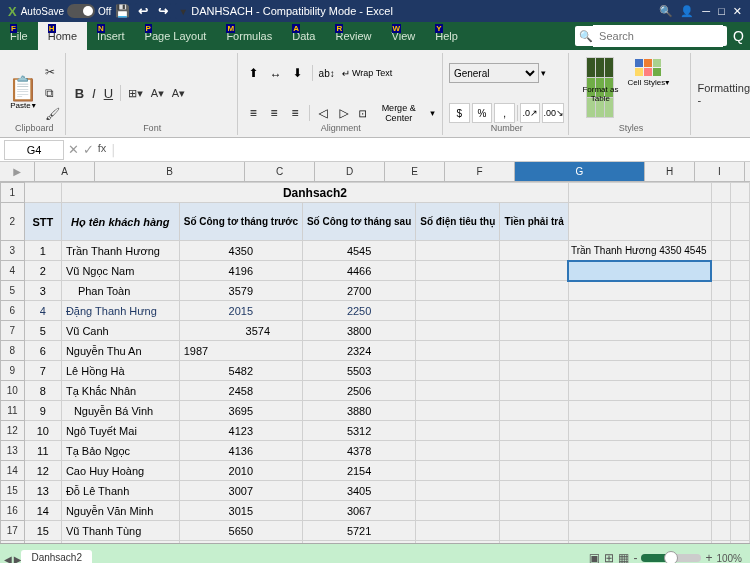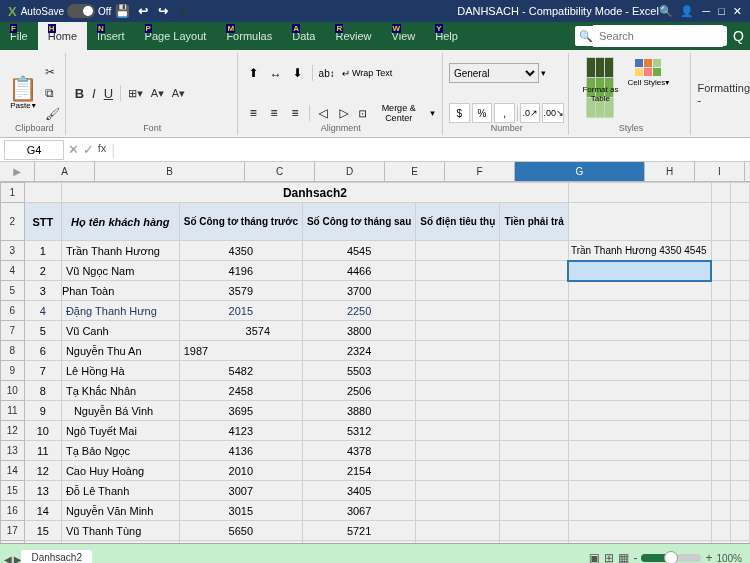--- a/index.html
+++ b/index.html
@@ -10,21 +10,21 @@
       background: #1f3864;
       color: white;
       height: 22px;
       display: flex;
       align-items: center;
       justify-content: space-between;
       padding: 0 8px;
       font-size: 11px;
     }
     .title-bar-left { display: flex; align-items: center; gap: 4px; }
-    .title-bar-center { flex: 1; text-align: right; font-size: 11px; }
+    .title-bar-center { flex: 1; text-align: left; font-size: 11px; }
     .title-bar-right { display: flex; gap: 8px; font-size: 11px; }
 
     .autosave-area { display: flex; align-items: center; gap: 3px; font-size: 10px; }
     .toggle-off { background: #555; border-radius: 8px; width: 28px; height: 14px; display: inline-flex; align-items: center; padding: 0 2px; }
     .toggle-knob { width: 10px; height: 10px; background: white; border-radius: 50%; margin-left: 14px; }
 
     .title-icon { width: 16px; height: 16px; background: #e8a000; border-radius: 2px; display: inline-flex; align-items: center; justify-content: center; font-size: 9px; color: #333; font-weight: bold; }
     .title-icon.blue { background: #4472c4; color: white; }
 
     
@@ -345,23 +345,23 @@
         <td style="width:70px;border:1px solid #d0d0d0;text-align:center;height:18px;">4466</td>
         <td style="width:60px;border:1px solid #d0d0d0;height:18px;"></td>
         <td style="width:70px;border:1px solid #d0d0d0;height:18px;"></td>
         <td style="width:130px;border:2px solid #2e75b6;height:18px;background:#c7e0f4;"></td>
         <td style="width:50px;border:1px solid #d0d0d0;height:18px;"></td>
         <td style="width:50px;border:1px solid #d0d0d0;height:18px;"></td>
       </tr>
       <tr>
         <td class="row-header" style="width:35px;background:#f0f0f0;text-align:center;border:1px solid #bbb;font-size:10px;">5</td>
         <td style="width:60px;border:1px solid #d0d0d0;text-align:center;height:18px;">3</td>
-        <td style="width:150px;border:1px solid #d0d0d0;height:18px;padding-left:0;margin-left:48px;">Phan Toàn</td>
+        <td style="width:150px;border:1px solid #d0d0d0;height:18px;padding-left:16px;margin-left:48px;">Phan Toàn</td>
         <td style="width:70px;border:1px solid #d0d0d0;text-align:center;height:18px;">3579</td>
-        <td style="width:70px;border:1px solid #d0d0d0;text-align:center;height:18px;">3700</td>
+        <td style="width:70px;border:1px solid #d0d0d0;text-align:center;height:18px;">2700</td>
         <td style="width:60px;border:1px solid #d0d0d0;height:18px;"></td>
         <td style="width:70px;border:1px solid #d0d0d0;height:18px;"></td>
         <td style="width:130px;border:1px solid #d0d0d0;height:18px;"></td>
         <td style="width:50px;border:1px solid #d0d0d0;height:18px;"></td>
         <td style="width:50px;border:1px solid #d0d0d0;height:18px;"></td>
       </tr>
       <tr>
         <td class="row-header" style="width:35px;background:#f0f0f0;text-align:center;border:1px solid #bbb;font-size:10px;">6</td>
         <td style="width:60px;border:1px solid #d0d0d0;text-align:center;height:18px;color:#1f3864;">4</td>
         <td style="width:150px;border:1px solid #d0d0d0;height:18px;padding-left:4px;color:#1f3864;">Đặng Thanh Hưng</td>

